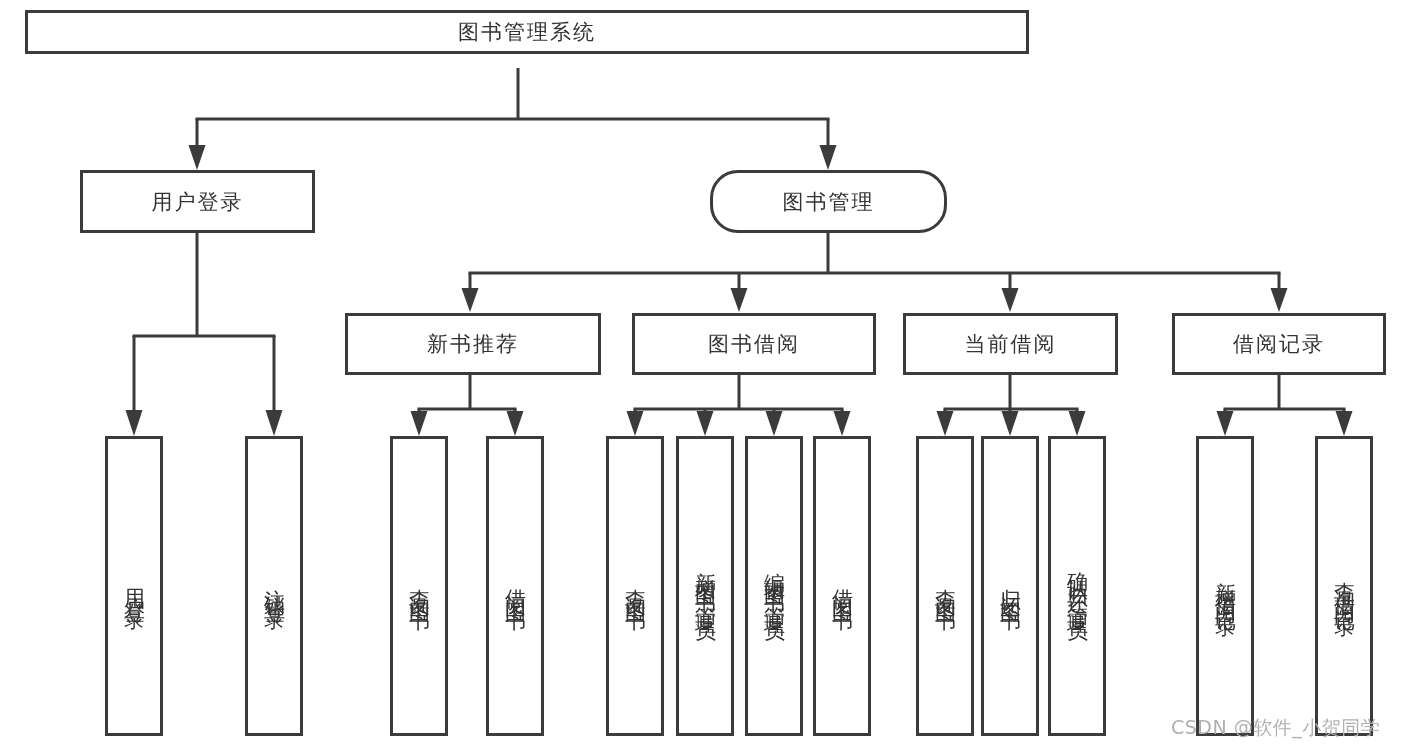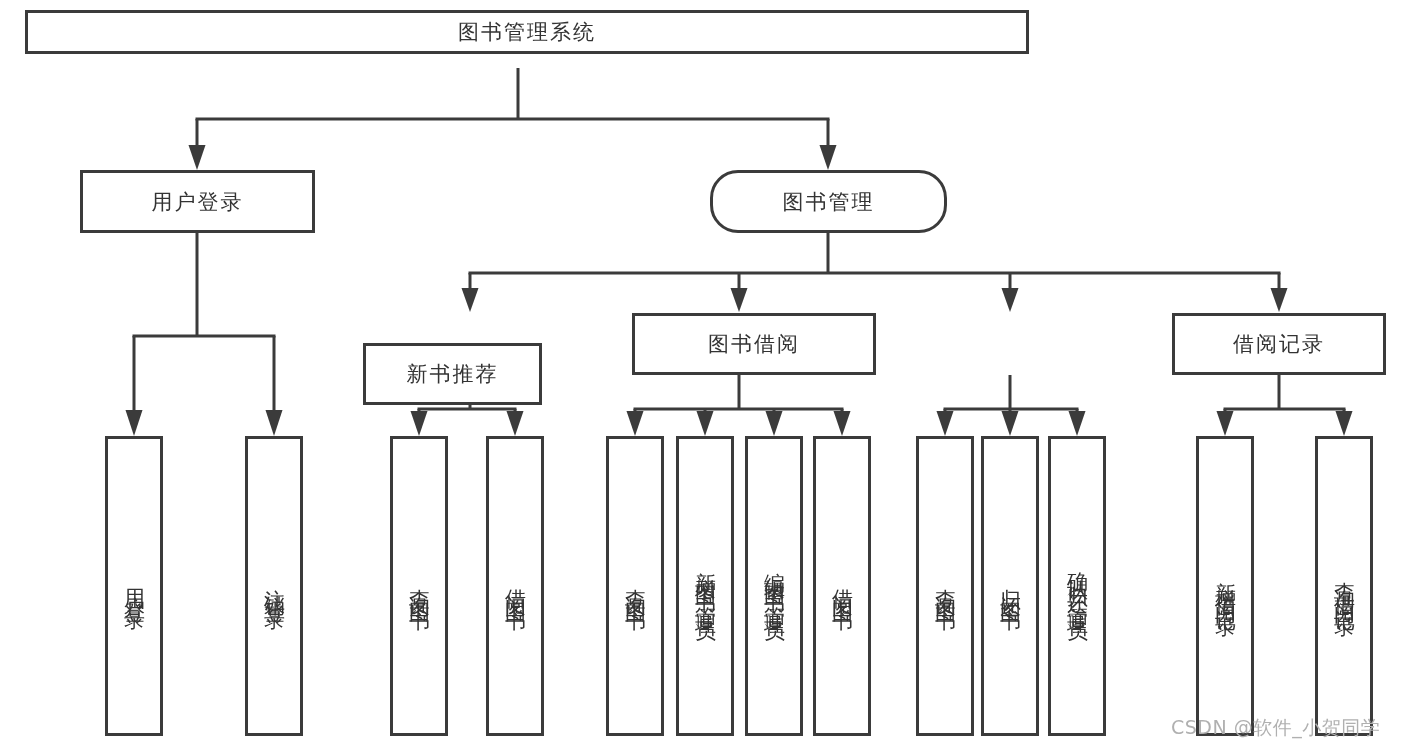--- a/index.html
+++ b/index.html
@@ -127,22 +127,23 @@
     <polygon points="1216.5,411 1233.5,411 1225,436"></polygon>
     <line x1="1344" y1="409" x2="1344" y2="414"></line>
     <polygon points="1335.5,411 1352.5,411 1344,436"></polygon>
   </svg>
 
   <div class="box root">图书管理系统</div>
 
   <div class="box l2" style="left:80px; width:235px;">用户登录</div>
   <div class="box l2" style="left:710px; width:237px;border-radius:28px;">图书管理</div>
 
-  <div class="box l3" style="left:363px; width:179px;margin-top:30px;">新书推荐</div>
+  <div class="box l3" style="left:345px; width:256px;">新书推荐</div>
   <div class="box l3" style="left:632px; width:244px;">图书借阅</div>
+  <div class="box l3" style="left:903px; width:215px;">当前借阅</div>
   <div class="box l3" style="left:1172px; width:214px;">借阅记录</div>
 
   <div class="box leaf" style="left:105px;">
     <span class="vtext">用户登录</span>
   </div>
   <div class="box leaf" style="left:245px;">
     <span class="vtext">注销登录</span>
   </div>
 
   <div class="box leaf" style="left:390px;">

